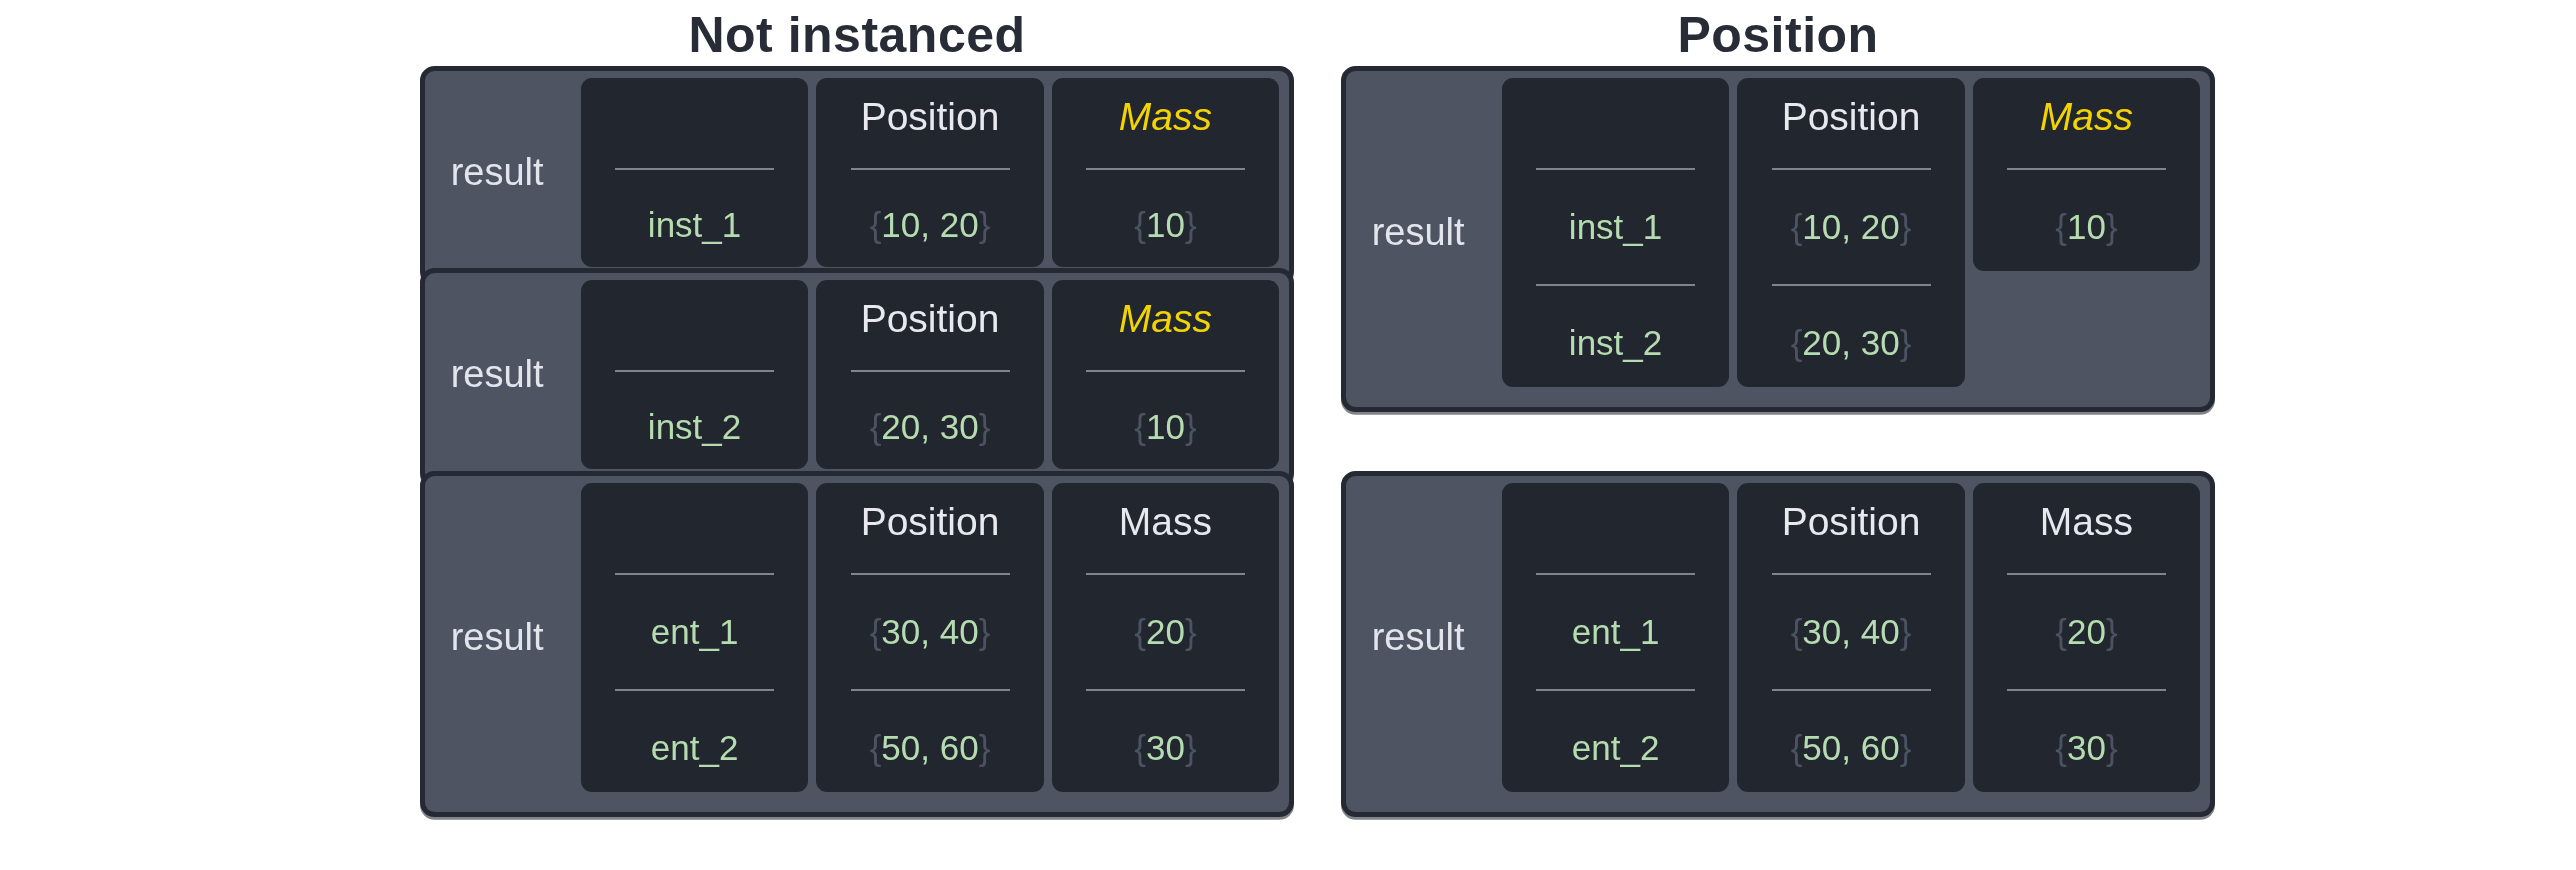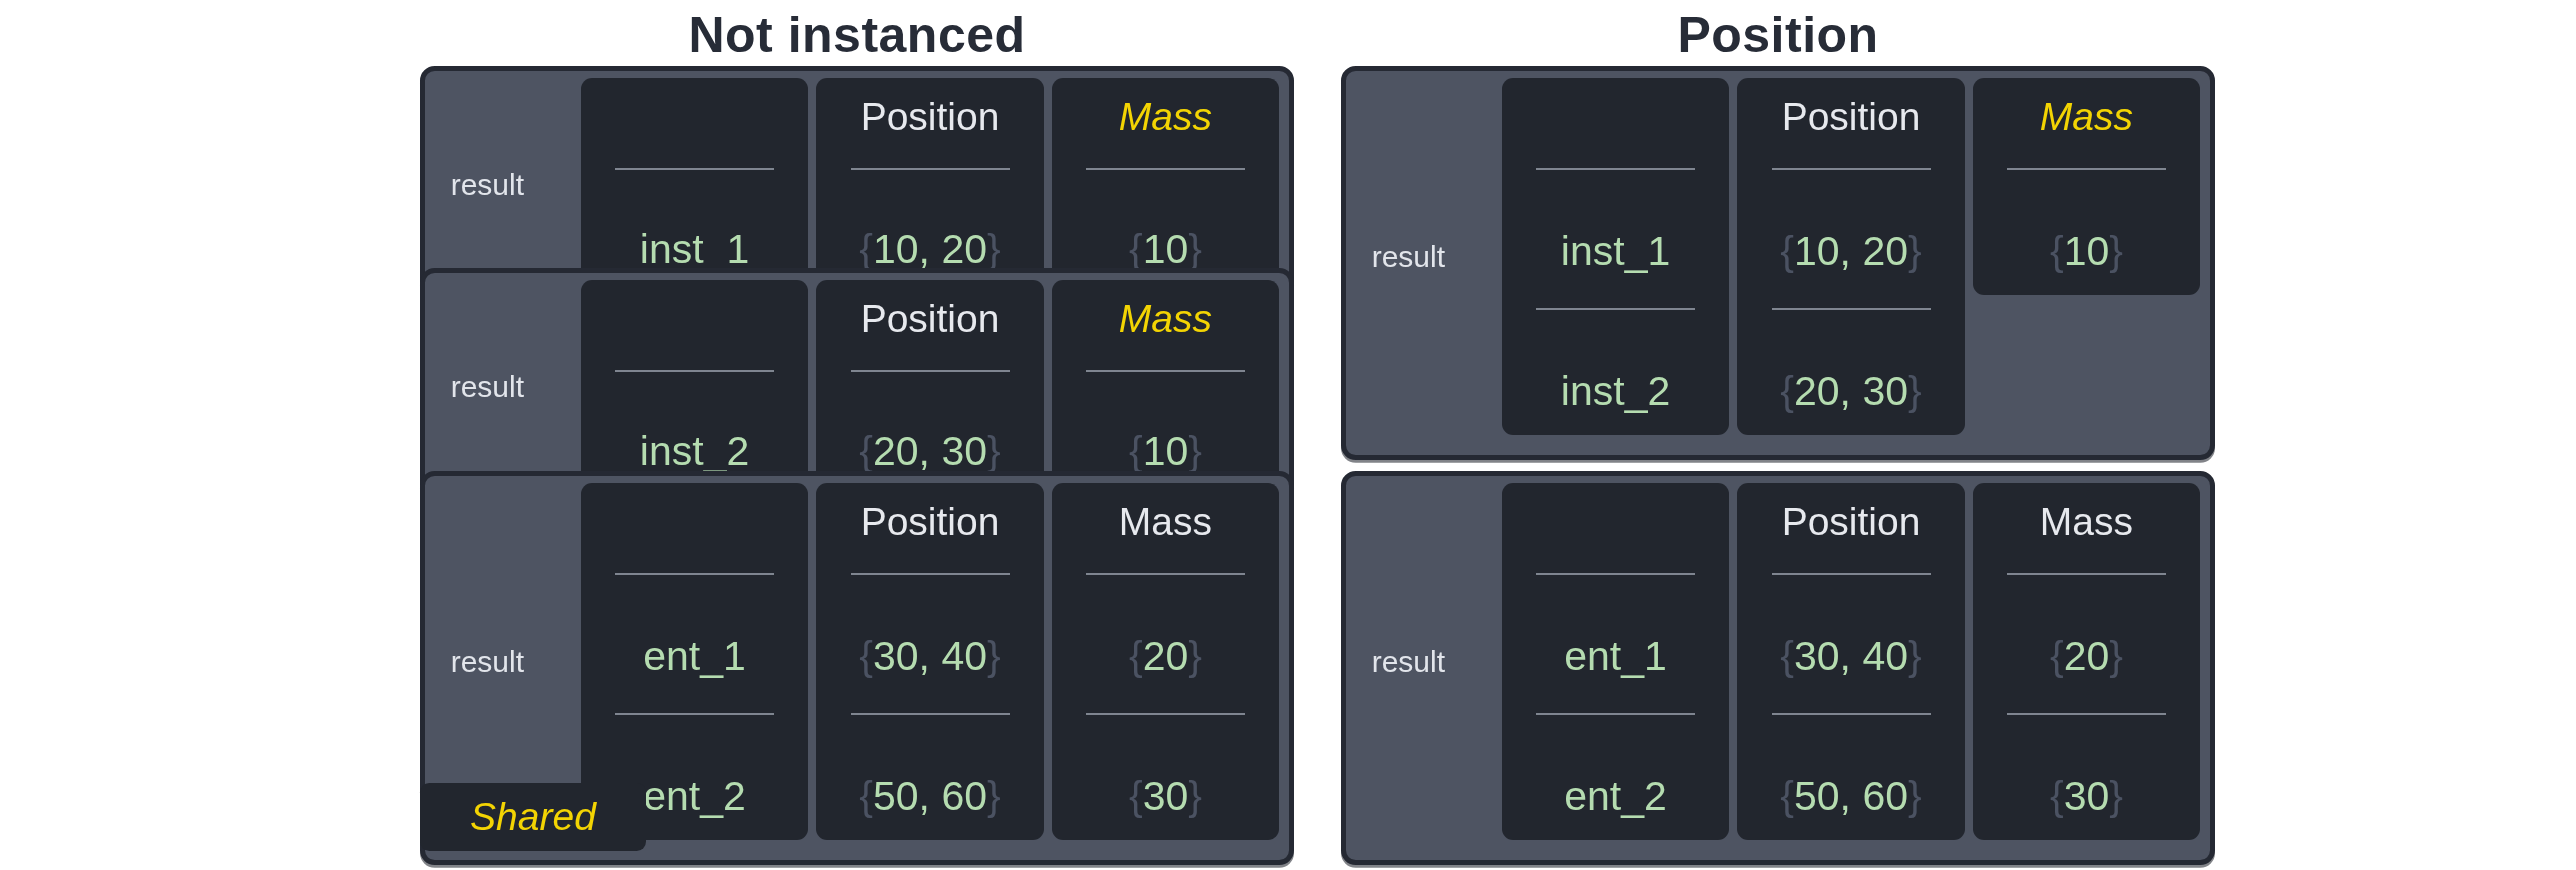--- a/index.html
+++ b/index.html
@@ -40,21 +40,21 @@
   .box.tall { padding-bottom: 20px; }
   .result {
     width: 145px;
     flex: 0 0 145px;
     display: flex;
     align-items: center;
     justify-content: flex-start;
     padding-left: 14.7px;
     box-sizing: border-box;
     color: #e2e5eb;
-    font-size: 30px;
+    font-size: 38px;
     text-align: right;
   }
   .cells {
     flex: 1 1 auto;
     display: flex;
     gap: 8.3px;
     align-items: flex-start;
   }
   .cell {
     flex: 1 1 0;
@@ -83,24 +83,23 @@
     width: 70%;
     margin: 0 auto;
     border-top: 2.8px solid #7f8590;
     height: 0;
   }
   .cell-row {
     height: 84px;
     display: flex;
     align-items: center;
     justify-content: center;
-    font-size: 41px;
+    font-size: 35px;
     color: #b5dcb0;
     white-space: pre;
-    margin-top: 24px;
   }
   .box.tall .cell-row { height: 88px; }
   .cell-row .brace { color: #4b5262; }
   .legend {
     position: absolute;
     left: 420px;
     top: 783px;
     display: flex;
     gap: 14.7px;
   }
@@ -243,17 +242,16 @@
         <div class="cell-header">Mass</div>
         <div class="divider"></div>
         <div class="cell-row value"><span class="brace">{</span>20<span class="brace">}</span></div>
         <div class="divider"></div>
         <div class="cell-row value"><span class="brace">{</span>30<span class="brace">}</span></div>
       </div>
     </div>
   </div>
 
   <div class="legend">
-    <div class="legend-chip shared">Shared</div>
   </div>
 
 </div>
 
 
 </body></html>

